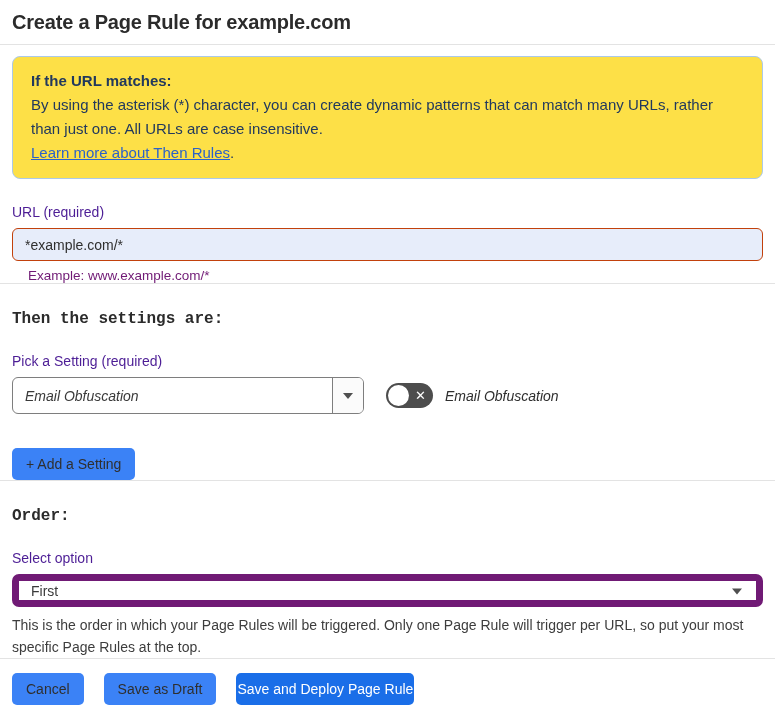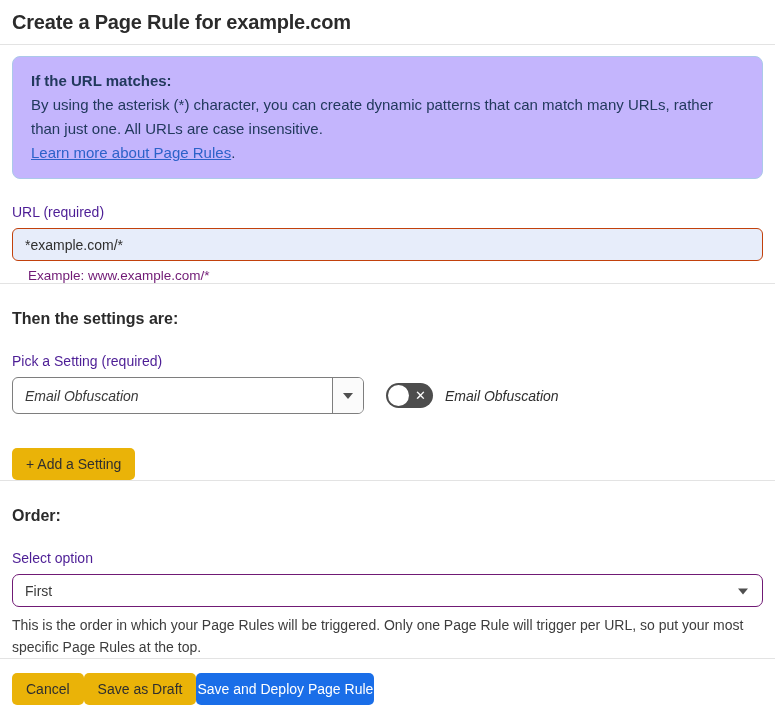--- a/index.html
+++ b/index.html
@@ -23,21 +23,21 @@
 
   hr.divider {
     border: none;
     border-top: 1px solid #e3e3e3;
     margin: 0 -12px;
   }
   hr.title-divider { margin-top: 10px; }
 
   .info-box {
     margin-top: 11px;
-    background: #c4b5fd;
+    background: #fde047;
     border: 1px solid #abc9e9;
     border-radius: 8px;
     padding: 12px 18px 13px 18px;
     color: #22395d;
     font-size: 15px;
     line-height: 24px;
   }
   .info-box .info-heading { font-weight: bold; }
   .info-box a.info-link {
     color: #2c62c9;
@@ -73,20 +73,21 @@
     margin-left: 16px;
   }
 
   .section-divider-1 { margin-top: 18px; }
 
   .section-heading {
     font-size: 16px;
     font-weight: bold;
     color: #2b2b2b;
     margin-top: 26px;
+    font-family: Liberation Mono, monospace;
   }
 
   .setting-row {
     display: flex;
     align-items: center;
     margin-top: 6px;
     font-style: italic;
   }
 
   .custom-select {
@@ -160,32 +161,32 @@
 
   .btn {
     display: inline-block;
     border: none;
     border-radius: 5px;
     font-size: 14px;
     font-family: "Liberation Sans", "DejaVu Sans", sans-serif;
     padding: 8px 14px;
     cursor: pointer;
     color: #2f2f2f;
-    background: #eab308;
+    background: #3b82f6;
   }
   .btn-add-setting { margin-top: 34px; }
   .section-divider-2 { margin-top: 16px; }
   .section-divider-3 { margin-top: 24px; }
 
   .order-select {
     position: relative;
     width: 100%;
     height: 33px;
     background: #ffffff;
-    border: 1px solid #701a75;
+    border: 7px solid #701a75;
     border-radius: 7px;
     display: flex;
     align-items: center;
     padding-left: 12px;
     font-size: 14px;
     color: #3a3a3a;
     cursor: pointer;
   }
   .order-select .caret-down {
     position: absolute;
@@ -199,41 +200,41 @@
     font-size: 14px;
     line-height: 22px;
     color: #3d3d3d;
     max-width: 751px;
   }
 
   .footer-actions {
     margin-top: 14px;
     display: flex;
     align-items: center;
-    gap: 0;
+    gap: 20px;
   }
   .btn-primary {
     background: #1a6ee8;
     color: #ffffff;
     padding: 8px 1px;
   }
 </style>
 </head>
 <body>
 
 <div class="page">
 
   <h1 class="page-title">Create a Page Rule for example.com</h1>
   <hr class="divider title-divider">
 
   <div class="info-box">
     <div class="info-heading">If the URL matches:</div>
     <div class="info-body">By using the asterisk (*) character, you can create dynamic patterns that can match many URLs, rather than just one. All URLs are case insensitive.</div>
     <div>
-      <a class="info-link">Learn more about Page Rules</a><span class="link-suffix">.</span>
+      <a class="info-link">Learn more about Then Rules</a><span class="link-suffix">.</span>
     </div>
   </div>
 
   <div class="field-label">URL (required)</div>
   <input class="url-input" type="text" value="*example.com/*" style="">
   <div class="hint-text">Example: www.example.com/*</div>
 
   <hr class="divider section-divider-1">
 
   <h2 class="section-heading">Then the settings are:</h2>

